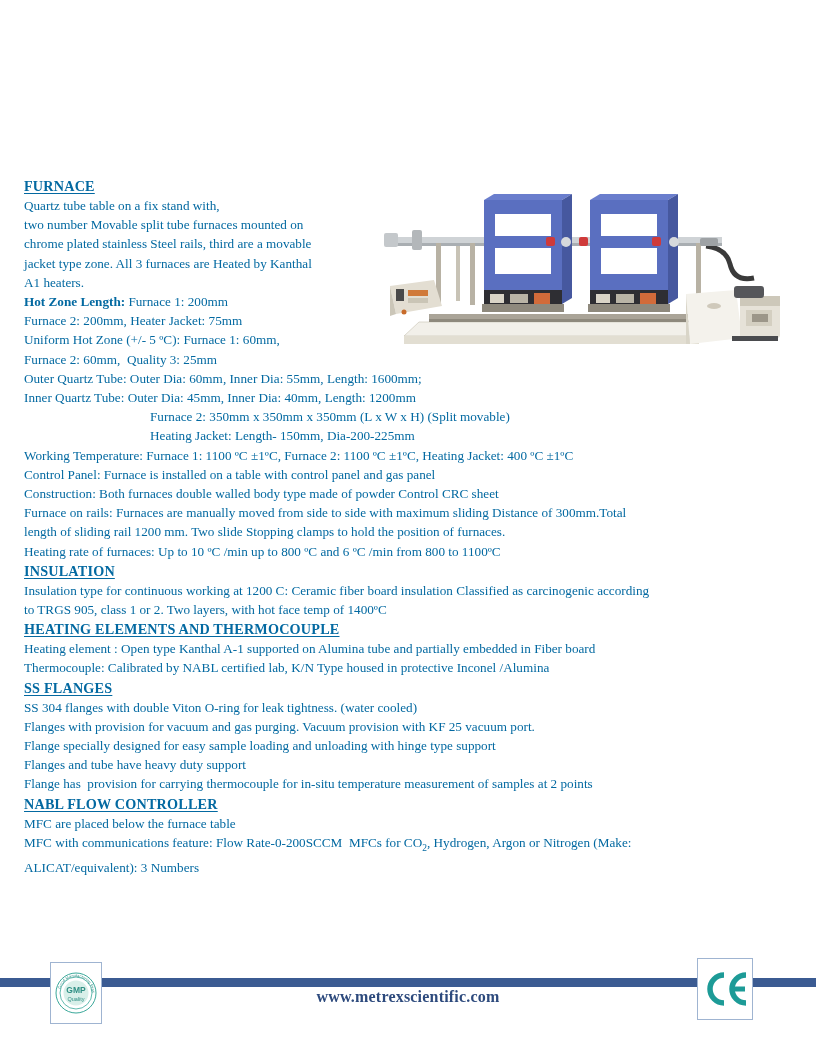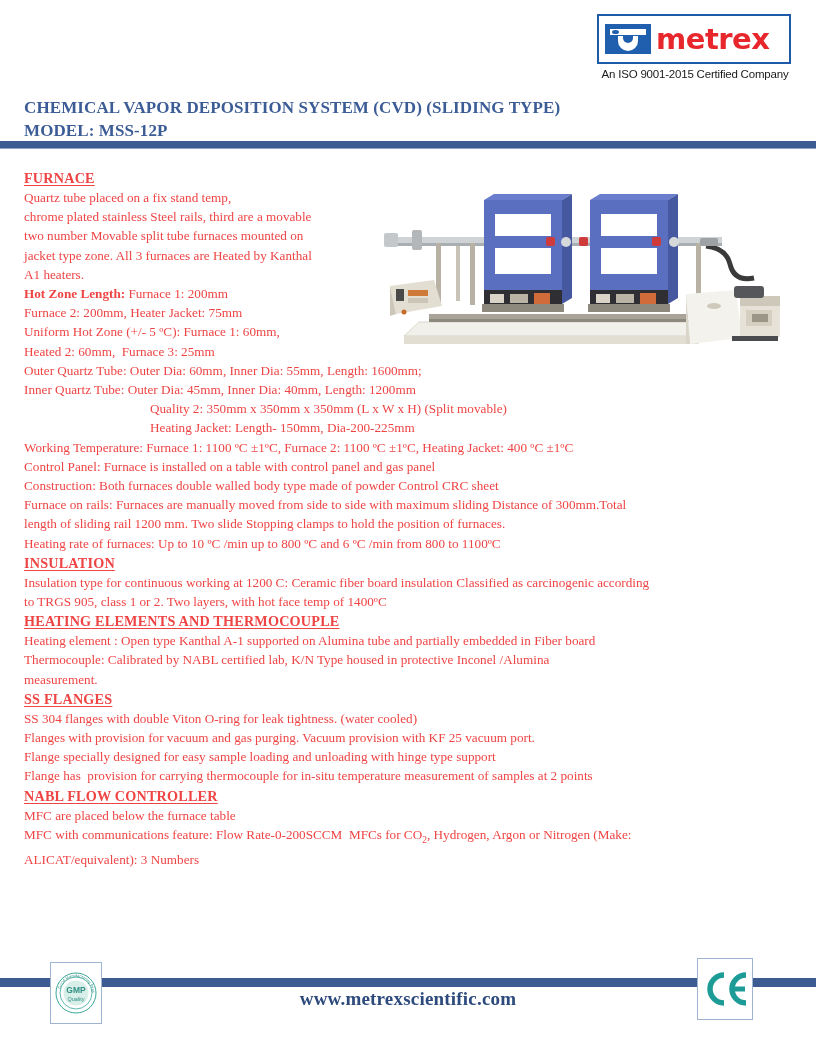--- a/index.html
+++ b/index.html
@@ -130,25 +130,25 @@
     left: 0; right: 0;
     top: 148px;
     height: 1px;
     background: #8ea3c4;
   }
 
   
   .content {
     position: absolute;
     left: 24px;
-    top: 168px;
+    top: 176px;
     width: 768px;
     font-size: 13.2px;
     line-height: 19.2px;
-    color: #ef4444;
+    color: #0369a1;
   }
   .sec-head {
     font-weight: bold;
     font-size: 14.2px;
     text-decoration: underline;
     text-underline-offset: 2px;
     letter-spacing: 0.2px;
     margin: 0;
     line-height: 20px;
   }
@@ -201,51 +201,31 @@
     align-items: center;
     justify-content: center;
   }
   .website {
     position: absolute;
     left: 0; right: 0;
     top: 988px;
     text-align: center;
     font-family: "Liberation Serif", serif;
     font-weight: bold;
-    font-size: 19px;
+    font-size: 16px;
     color: #2d4a7d;
     letter-spacing: 0.2px;
   }
   .sub { font-size: 0.72em; vertical-align: sub; }
 </style>
 </head>
 <body>
 
 <div class="page">
 
-  <div class="header">
-
-    <div class="logo-box">
-      <div class="logo-mark">
-        <div class="bar"></div>
-        <div class="shield"></div>
-      </div>
-      <div class="logo-word">metrex</div>
-    </div>
-
-    <div class="iso-line">An ISO 9001-2015 Certified Company</div>
-
-    <div class="doc-title">
-      <span>CHEMICAL VAPOR DEPOSITION SYSTEM (CVD) (SLIDING TYPE)</span>
-      <span class="line2">MODEL: MSS-12P</span>
-    </div>
-
-    <div class="header-rule"></div>
-    <div class="header-rule-thin"></div>
-  </div>
 
   <div class="product-photo">
     <svg class="photo-svg" width="420" height="182" viewBox="0 0 420 182">
       <rect x="0" y="0" width="420" height="182" fill="#ffffff"></rect>
 
       <polygon points="30,150 325,150 340,136 45,136" fill="#f2f0ea" stroke="#cfcabb" stroke-width="0.7"></polygon>
       <polygon points="30,150 325,150 325,158 30,158" fill="#e2ded2"></polygon>
 
       <rect x="55" y="128" width="280" height="5" fill="#aaa498"></rect>
       <rect x="55" y="133" width="280" height="3" fill="#8e897d"></rect>
@@ -309,50 +289,50 @@
       <rect x="372" y="124" width="26" height="16" fill="#d4cfc1"></rect>
       <rect x="378" y="128" width="16" height="8" fill="#9c9689"></rect>
       <rect x="360" y="100" width="30" height="12" rx="3" fill="#55565a"></rect>
       <rect x="358" y="150" width="46" height="5" fill="#4a4b4e"></rect>
     </svg>
   </div>
 
   <div class="content">
     <div id="sections-host">
         <div class="sec-head">FURNACE</div>
-        <div class="ln narrow">Quartz tube placed on a fix stand temp,</div>
+        <div class="ln narrow">Quartz tube table on a fix stand with,</div>
+        <div class="ln narrow">two number Movable split tube furnaces mounted on</div>
         <div class="ln narrow">chrome plated stainless Steel rails, third are a movable</div>
-        <div class="ln narrow">two number Movable split tube furnaces mounted on</div>
         <div class="ln narrow">jacket type zone. All 3 furnaces are Heated by Kanthal</div>
         <div class="ln narrow">A1 heaters.</div>
         <div class="ln narrow"><b>Hot Zone Length:</b><span> Furnace 1: 200mm</span></div>
         <div class="ln narrow">Furnace 2: 200mm, Heater Jacket: 75mm</div>
         <div class="ln narrow">Uniform Hot Zone (+/- 5 ºC): Furnace 1: 60mm,</div>
-        <div class="ln narrow">Heated 2: 60mm,  Furnace 3: 25mm</div>
+        <div class="ln narrow">Furnace 2: 60mm,  Quality 3: 25mm</div>
         <div class="ln">Outer Quartz Tube: Outer Dia: 60mm, Inner Dia: 55mm, Length: 1600mm;</div>
         <div class="ln">Inner Quartz Tube: Outer Dia: 45mm, Inner Dia: 40mm, Length: 1200mm</div>
-        <div class="ln indent-1">Quality 2: 350mm x 350mm x 350mm (L x W x H) (Split movable)</div>
+        <div class="ln indent-1">Furnace 2: 350mm x 350mm x 350mm (L x W x H) (Split movable)</div>
         <div class="ln indent-1">Heating Jacket: Length- 150mm, Dia-200-225mm</div>
         <div class="ln">Working Temperature: Furnace 1: 1100 ºC ±1ºC, Furnace 2: 1100 ºC ±1ºC, Heating Jacket: 400 ºC ±1ºC</div>
         <div class="ln">Control Panel: Furnace is installed on a table with control panel and gas panel</div>
         <div class="ln">Construction: Both furnaces double walled body type made of powder Control CRC sheet</div>
         <div class="ln">Furnace on rails: Furnaces are manually moved from side to side with maximum sliding Distance of 300mm.Total</div>
         <div class="ln">length of sliding rail 1200 mm. Two slide Stopping clamps to hold the position of furnaces.</div>
         <div class="ln">Heating rate of furnaces: Up to 10 ºC /min up to 800 ºC and 6 ºC /min from 800 to 1100ºC</div>
         <div class="sec-head">INSULATION</div>
         <div class="ln">Insulation type for continuous working at 1200 C: Ceramic fiber board insulation Classified as carcinogenic according</div>
         <div class="ln">to TRGS 905, class 1 or 2. Two layers, with hot face temp of 1400ºC</div>
         <div class="sec-head">HEATING ELEMENTS AND THERMOCOUPLE</div>
         <div class="ln">Heating element : Open type Kanthal A-1 supported on Alumina tube and partially embedded in Fiber board</div>
         <div class="ln">Thermocouple: Calibrated by NABL certified lab, K/N Type housed in protective Inconel /Alumina</div>
-        <div class="ln">measurement.</div>
         <div class="sec-head">SS FLANGES</div>
         <div class="ln">SS 304 flanges with double Viton O-ring for leak tightness. (water cooled)</div>
         <div class="ln">Flanges with provision for vacuum and gas purging. Vacuum provision with KF 25 vacuum port.</div>
         <div class="ln">Flange specially designed for easy sample loading and unloading with hinge type support</div>
+        <div class="ln">Flanges and tube have heavy duty support</div>
         <div class="ln">Flange has  provision for carrying thermocouple for in-situ temperature measurement of samples at 2 points</div>
         <div class="sec-head">NABL FLOW CONTROLLER</div>
         <div class="ln">MFC are placed below the furnace table</div>
         <div class="ln">MFC with communications feature: Flow Rate-0-200SCCM  MFCs for CO<span class="sub">2</span>, Hydrogen, Argon or Nitrogen (Make:</div>
         <div class="ln">ALICAT/equivalent): 3 Numbers</div>
       </div>
   </div>
 
   <div class="footer-rule"></div>
 

